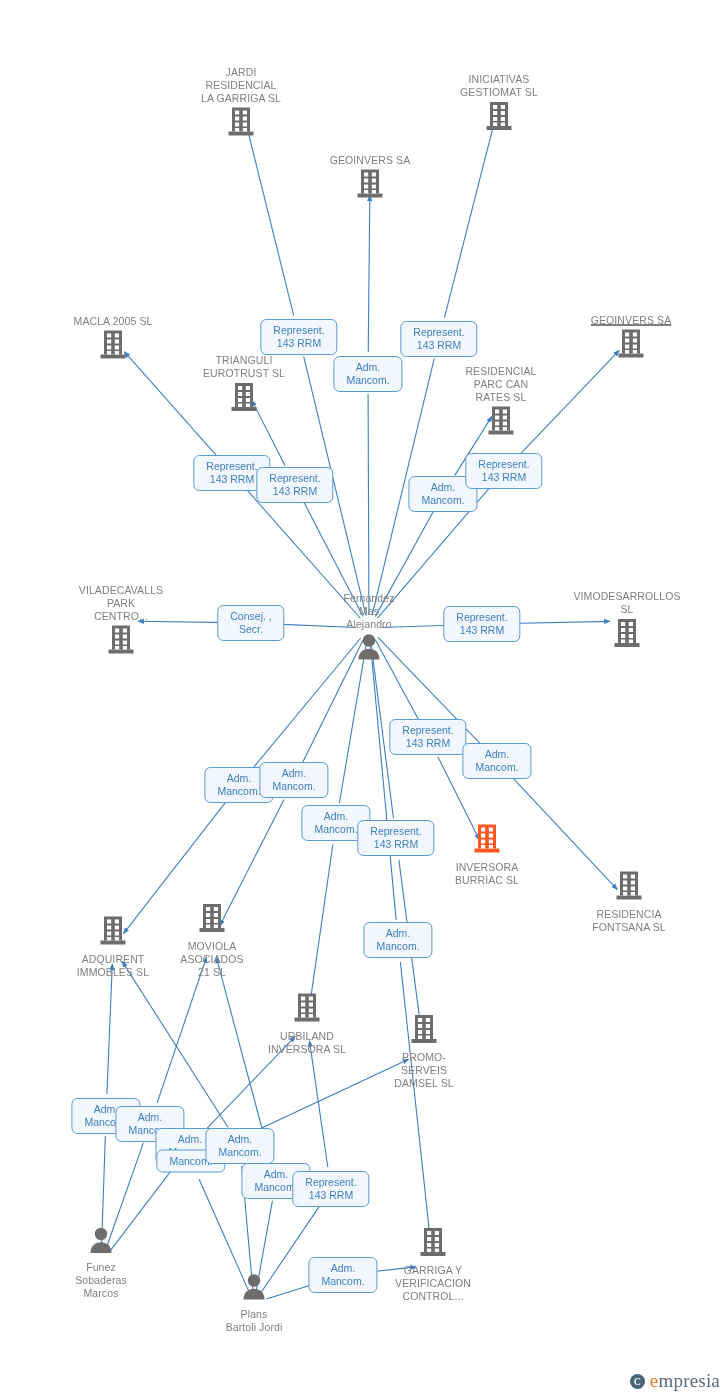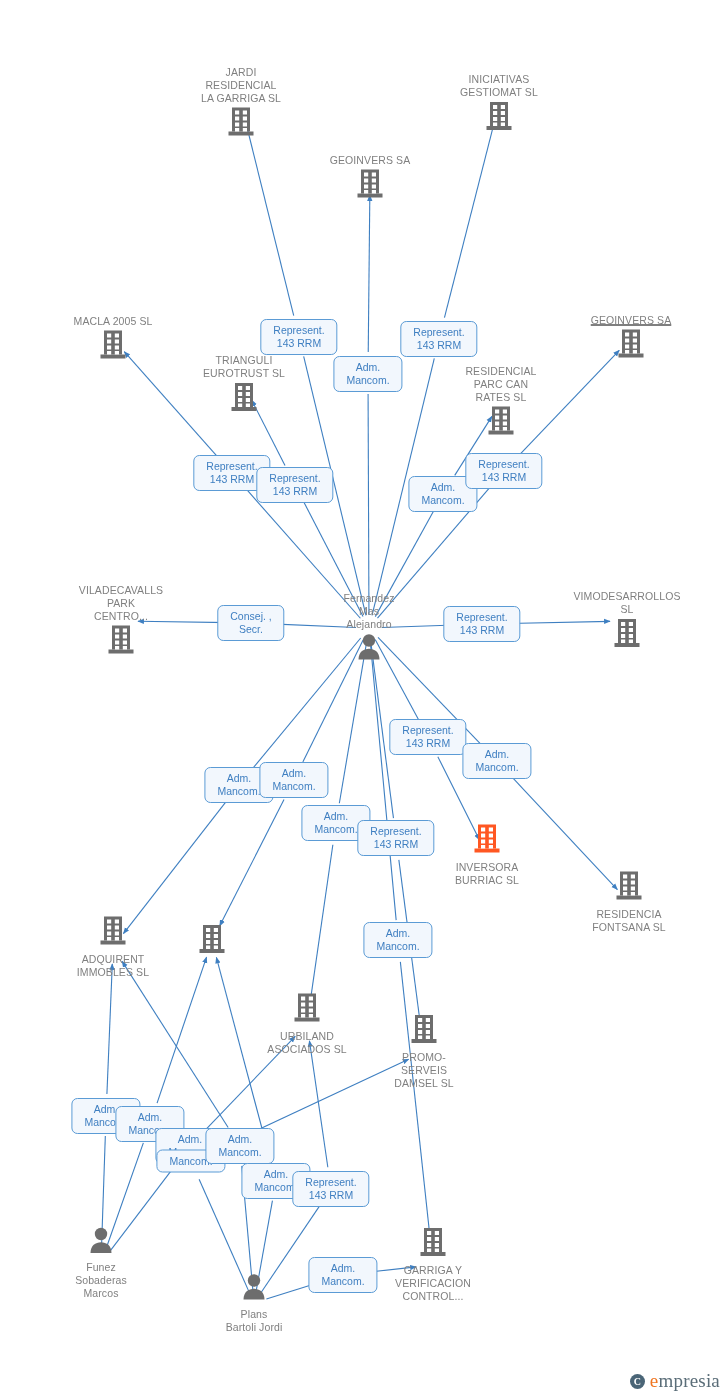--- a/index.html
+++ b/index.html
@@ -300,36 +300,39 @@
             <rect x="0.5" y="25" width="25" height="4" fill="#6d6d6d"></rect>
             <rect x="7" y="4" width="4.2" height="4" fill="#fff"></rect>
             <rect x="14.8" y="4" width="4.2" height="4" fill="#fff"></rect>
             <rect x="7" y="10" width="4.2" height="4" fill="#fff"></rect>
             <rect x="14.8" y="10" width="4.2" height="4" fill="#fff"></rect>
             <rect x="7" y="16" width="4.2" height="4" fill="#fff"></rect>
             <rect x="14.8" y="16" width="4.2" height="4" fill="#fff"></rect>
             <rect x="7" y="21.5" width="4.2" height="3.5" fill="#fff"></rect>
             <rect x="14.8" y="21.5" width="4.2" height="3.5" fill="#fff"></rect>
           </svg></span>
+        <span class="cap">MOVIOLA
+ASOCIADOS
+21 SL</span>
       </div>
       <div class="node capBot" style="left: 307px; top: 1024px;">
         <span class="ico"><svg width="26" height="30" viewBox="0 0 26 30" aria-hidden="true">
             <rect x="4" y="1" width="18" height="24" fill="#6d6d6d"></rect>
             <rect x="0.5" y="25" width="25" height="4" fill="#6d6d6d"></rect>
             <rect x="7" y="4" width="4.2" height="4" fill="#fff"></rect>
             <rect x="14.8" y="4" width="4.2" height="4" fill="#fff"></rect>
             <rect x="7" y="10" width="4.2" height="4" fill="#fff"></rect>
             <rect x="14.8" y="10" width="4.2" height="4" fill="#fff"></rect>
             <rect x="7" y="16" width="4.2" height="4" fill="#fff"></rect>
             <rect x="14.8" y="16" width="4.2" height="4" fill="#fff"></rect>
             <rect x="7" y="21.5" width="4.2" height="3.5" fill="#fff"></rect>
             <rect x="14.8" y="21.5" width="4.2" height="3.5" fill="#fff"></rect>
           </svg></span>
         <span class="cap">URBILAND
-ASOCIADOS SL</span>
+INVERSORA SL</span>
       </div>
       <div class="node capBot" style="left: 424px; top: 1052px;">
         <span class="ico"><svg width="26" height="30" viewBox="0 0 26 30" aria-hidden="true">
             <rect x="4" y="1" width="18" height="24" fill="#6d6d6d"></rect>
             <rect x="0.5" y="25" width="25" height="4" fill="#6d6d6d"></rect>
             <rect x="7" y="4" width="4.2" height="4" fill="#fff"></rect>
             <rect x="14.8" y="4" width="4.2" height="4" fill="#fff"></rect>
             <rect x="7" y="10" width="4.2" height="4" fill="#fff"></rect>
             <rect x="14.8" y="10" width="4.2" height="4" fill="#fff"></rect>
             <rect x="7" y="16" width="4.2" height="4" fill="#fff"></rect>

